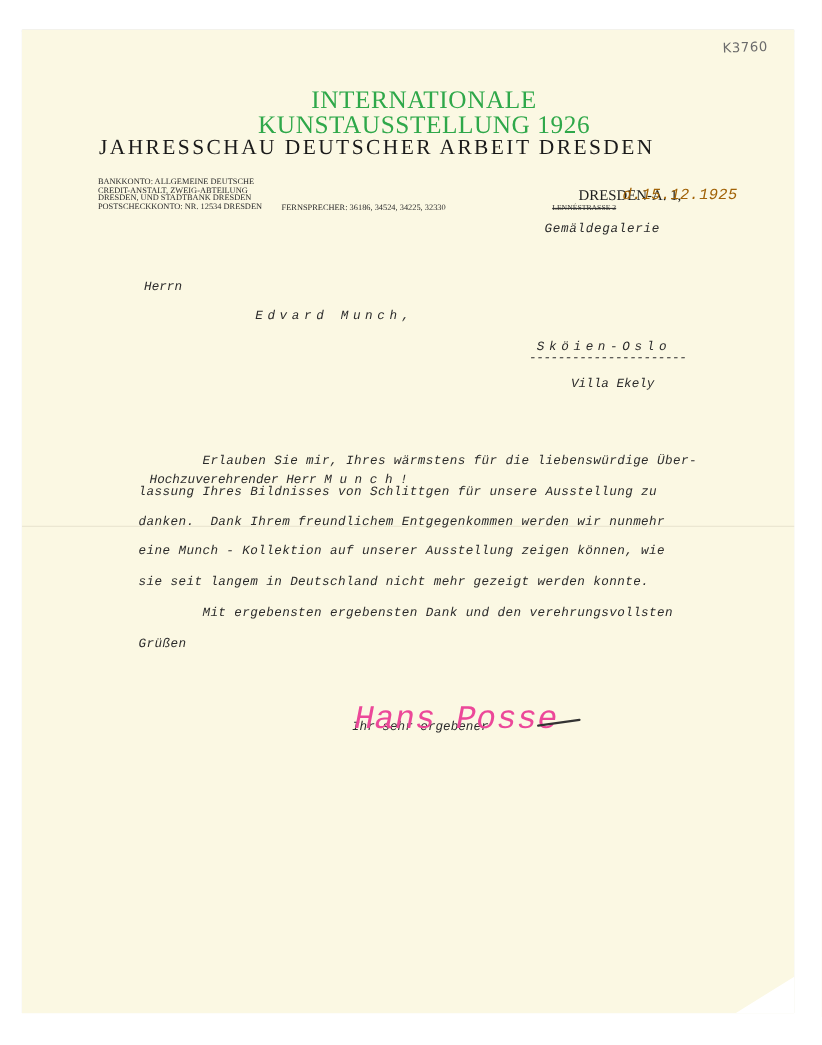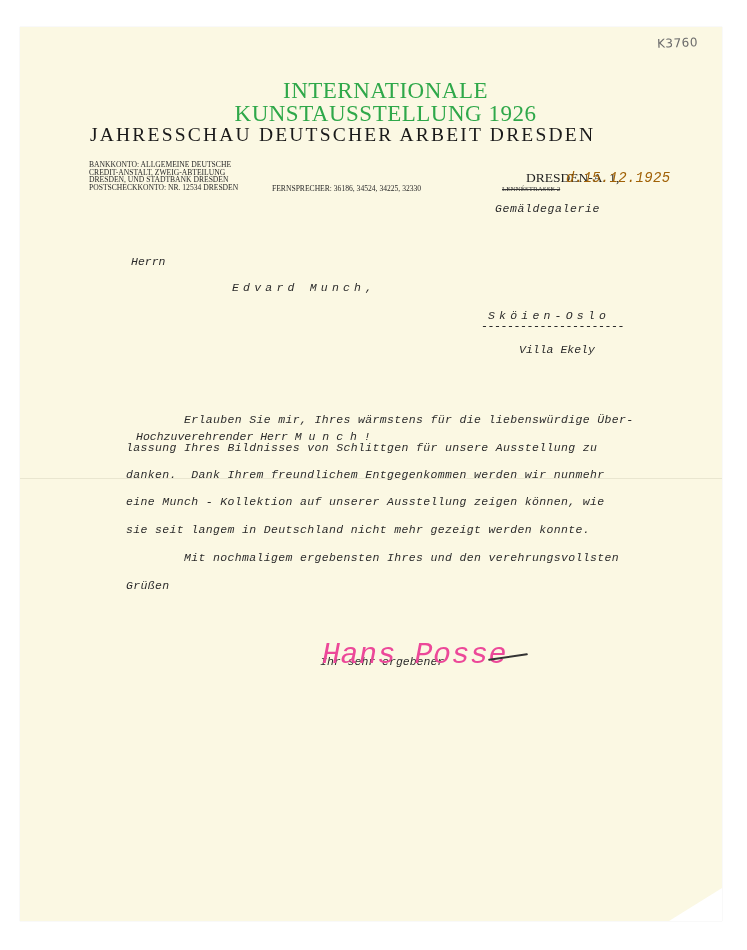--- a/index.html
+++ b/index.html
@@ -36,21 +36,21 @@
     position: absolute; top: 124px; left: 90px;
     font-family: "Liberation Serif", serif; color: #1a1a1a;
     font-size: 19.5px; letter-spacing: 2.2px;
   }
   .bank {
     position: absolute; left: 89px; top: 161px;
     font-family: "Liberation Serif", serif; font-size: 7.6px; line-height: 7.5px;
     color: #2a2a2a; text-transform: uppercase;
   }
   .phone {
-    position: absolute; left: 272px; top: 183.5px;
+    position: absolute; left: 256px; top: 183.5px;
     font-family: "Liberation Serif", serif; font-size: 7.6px; color: #2a2a2a; text-align: right;
   }
   .place {
     position: absolute; left: 526px; top: 170px;
     font-family: "Liberation Serif", serif; font-size: 13.5px; color: #1e1e1e;
   }
   .date {
     position: absolute; left: 566px; top: 170px;
     font-family: "Liberation Mono", monospace; font-style: italic; font-size: 14px; color: #a16207;
     letter-spacing: 0.3px;
@@ -115,18 +115,18 @@
 <div class="typed dashes">----------------------</div>
 <div class="typed villa">Villa Ekely</div>
 
 <div class="typed salutation">Hochzuverehrender Herr M u n c h !</div>
 
 <div class="typed body-line" style="top:413px">        Erlauben Sie mir, Ihres wärmstens für die liebenswürdige Über-</div>
 <div class="typed body-line" style="top:441px">lassung Ihres Bildnisses von Schlittgen für unsere Ausstellung zu</div>
 <div class="typed body-line" style="top:468px">danken.  Dank Ihrem freundlichem Entgegenkommen werden wir nunmehr</div>
 <div class="typed body-line" style="top:495px">eine Munch - Kollektion auf unserer Ausstellung zeigen können, wie</div>
 <div class="typed body-line" style="top:523px">sie seit langem in Deutschland nicht mehr gezeigt werden konnte.</div>
-<div class="typed body-line" style="top:551px">        Mit nochmaligem ergebensten Ihres und den verehrungsvollsten</div>
+<div class="typed body-line" style="top:551px">        Mit ergebensten ergebensten Dank und den verehrungsvollsten</div>
 <div class="typed body-line" style="top:579px">Grüßen</div>
 
 <div class="typed sig-closing">Ihr sehr ergebener</div>
 <div class="signature">Hans Posse</div>
 <div class="sig-swash"></div>
 
 </body></html>

